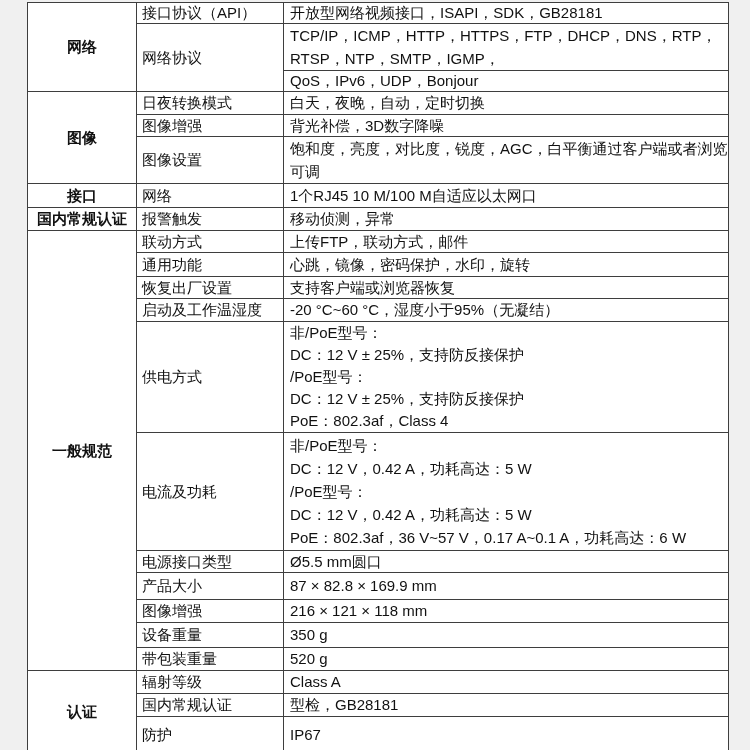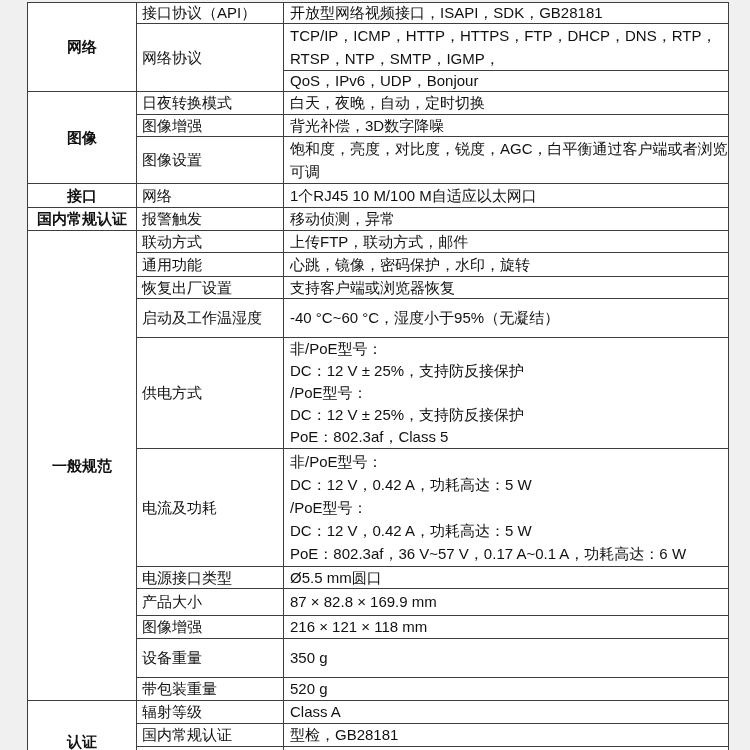--- a/index.html
+++ b/index.html
@@ -107,32 +107,32 @@
       <td class="val">上传FTP，联动方式，邮件</td>
     </tr>
     <tr style="height:24px">
       <td class="lbl">通用功能</td>
       <td class="val">心跳，镜像，密码保护，水印，旋转</td>
     </tr>
     <tr style="height:22px">
       <td class="lbl">恢复出厂设置</td>
       <td class="val">支持客户端或浏览器恢复</td>
     </tr>
-    <tr style="height:39px">
+    <tr style="height:23px">
       <td class="lbl">启动及工作温湿度</td>
-      <td class="val">-40 °C~60 °C，湿度小于95%（无凝结）</td>
+      <td class="val">-20 °C~60 °C，湿度小于95%（无凝结）</td>
     </tr>
     <tr style="height:110px">
       <td class="lbl">供电方式</td>
       <td class="val">
         <div class="ln22">非/PoE型号：</div>
         <div class="ln22">DC：12 V ± 25%，支持防反接保护</div>
         <div class="ln22">/PoE型号：</div>
         <div class="ln22">DC：12 V ± 25%，支持防反接保护</div>
-        <div class="ln22">PoE：802.3af，Class 5</div>
+        <div class="ln22">PoE：802.3af，Class 4</div>
       </td>
     </tr>
     <tr style="height:118px">
       <td class="lbl">电流及功耗</td>
       <td class="val">
         <div class="ln">非/PoE型号：</div>
         <div class="ln">DC：12 V，0.42 A，功耗高达：5 W</div>
         <div class="ln">/PoE型号：</div>
         <div class="ln">DC：12 V，0.42 A，功耗高达：5 W</div>
         <div class="ln">PoE：802.3af，36 V~57 V，0.17 A~0.1 A，功耗高达：6 W</div>
@@ -143,21 +143,21 @@
       <td class="val">Ø5.5 mm圆口</td>
     </tr>
     <tr style="height:27px">
       <td class="lbl">产品大小</td>
       <td class="val">87 × 82.8 × 169.9 mm</td>
     </tr>
     <tr style="height:23px">
       <td class="lbl">图像增强</td>
       <td class="val">216 × 121 × 118 mm</td>
     </tr>
-    <tr style="height:39px">
+    <tr style="height:25px">
       <td class="lbl">设备重量</td>
       <td class="val">350 g</td>
     </tr>
     <tr style="height:23px">
       <td class="lbl">带包装重量</td>
       <td class="val">520 g</td>
     </tr>
 
     <tr style="height:23px">
       <td class="cat" rowspan="3">认证</td>

